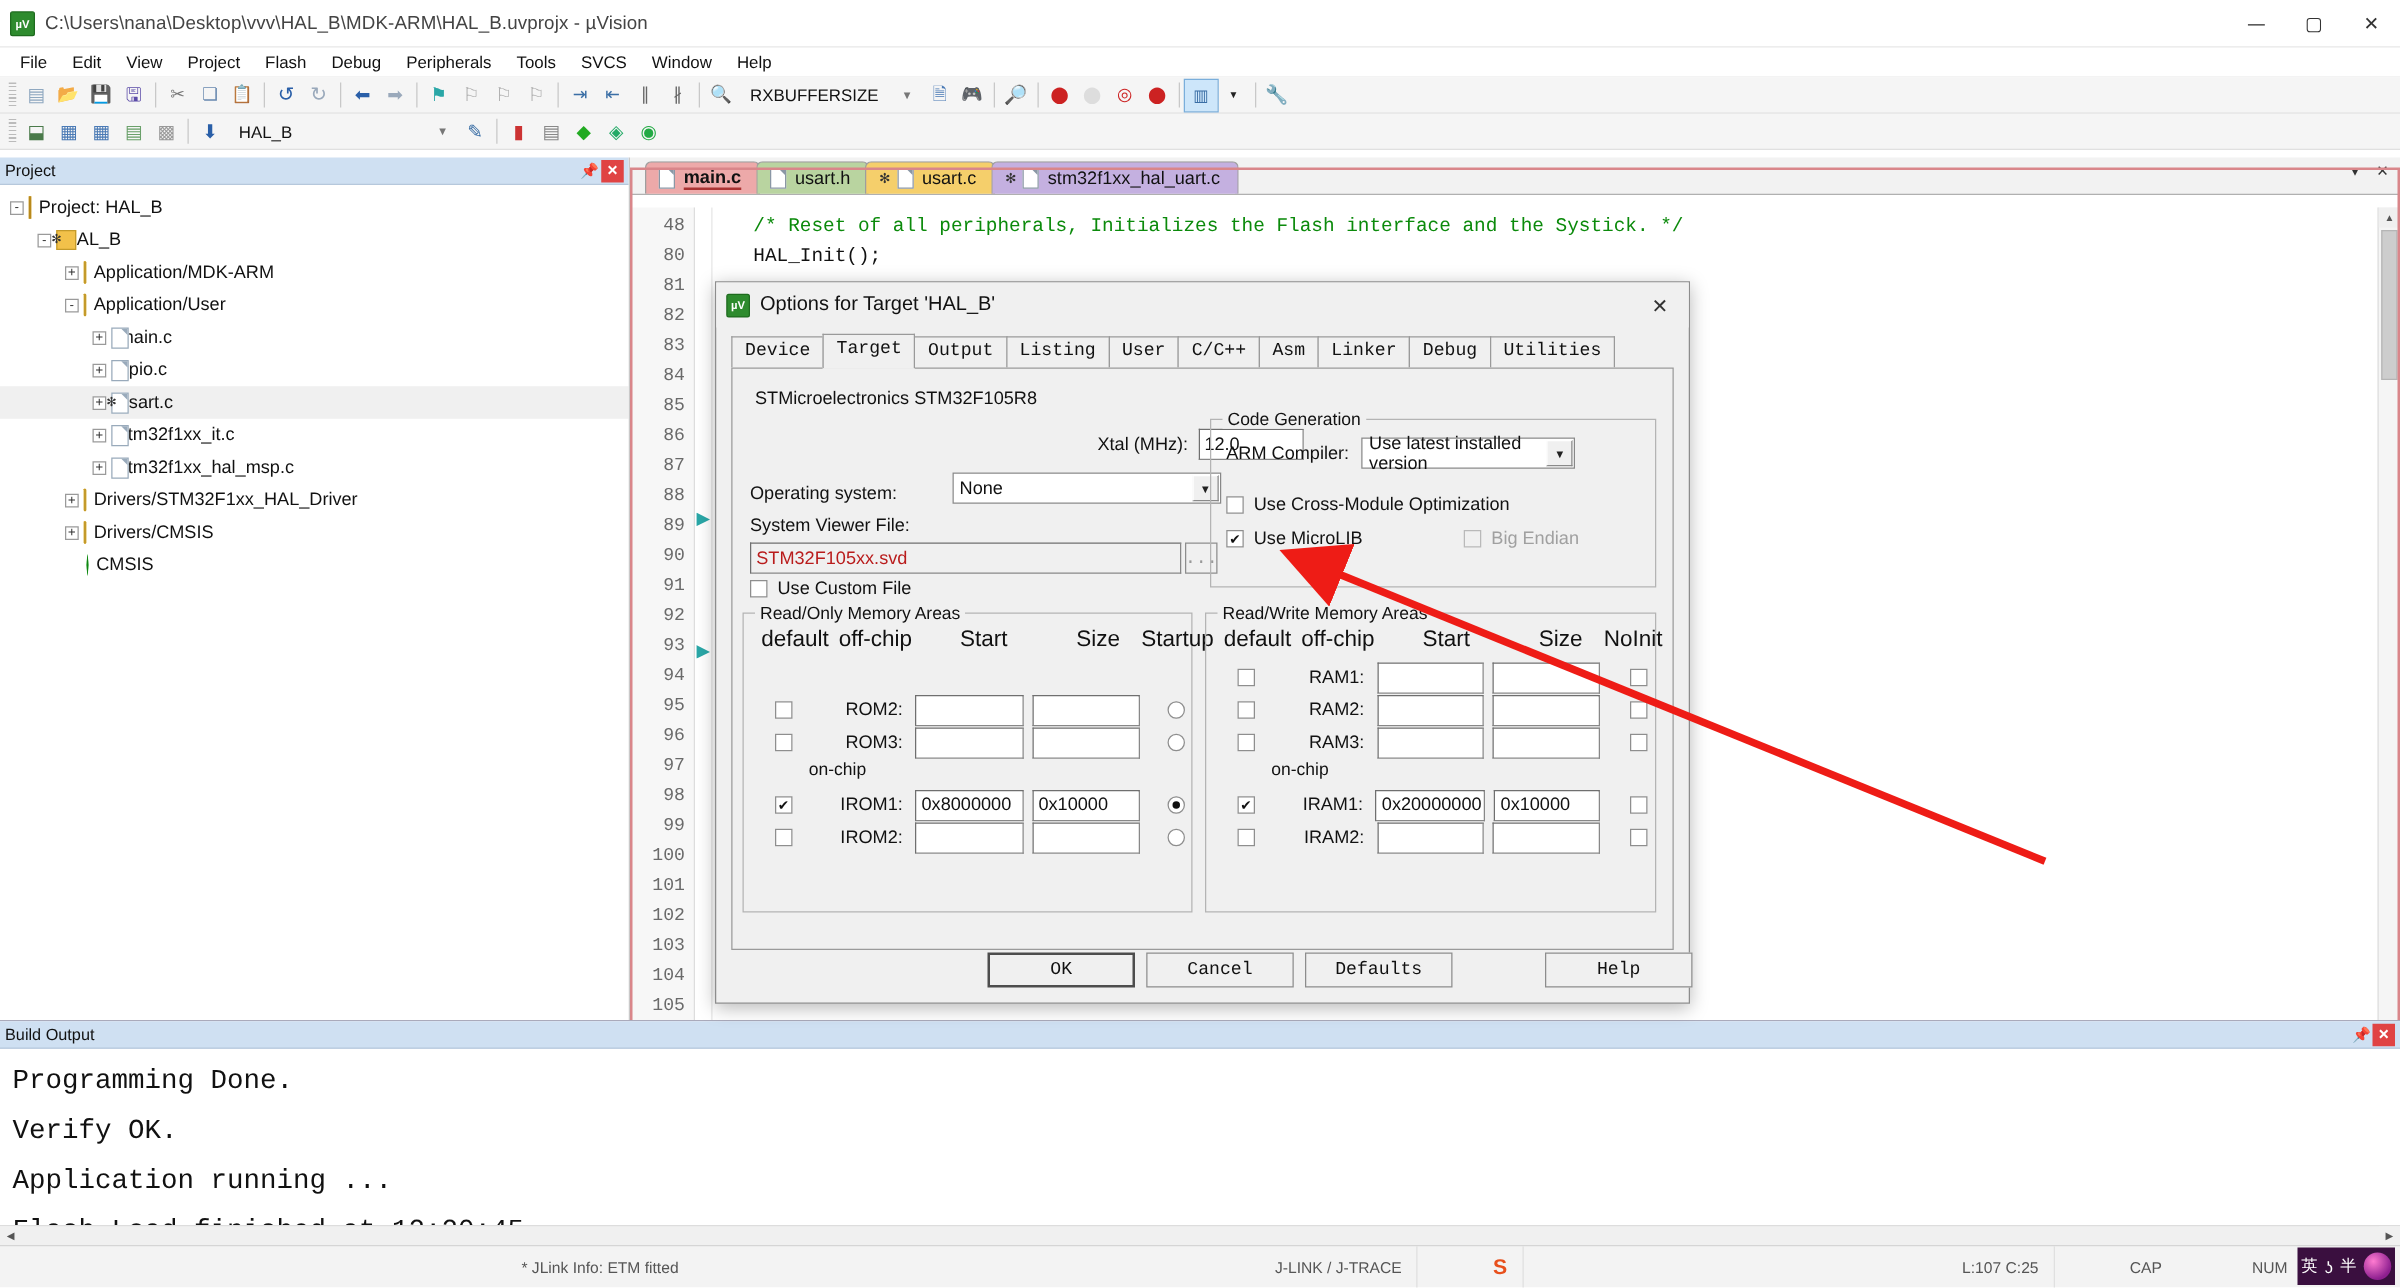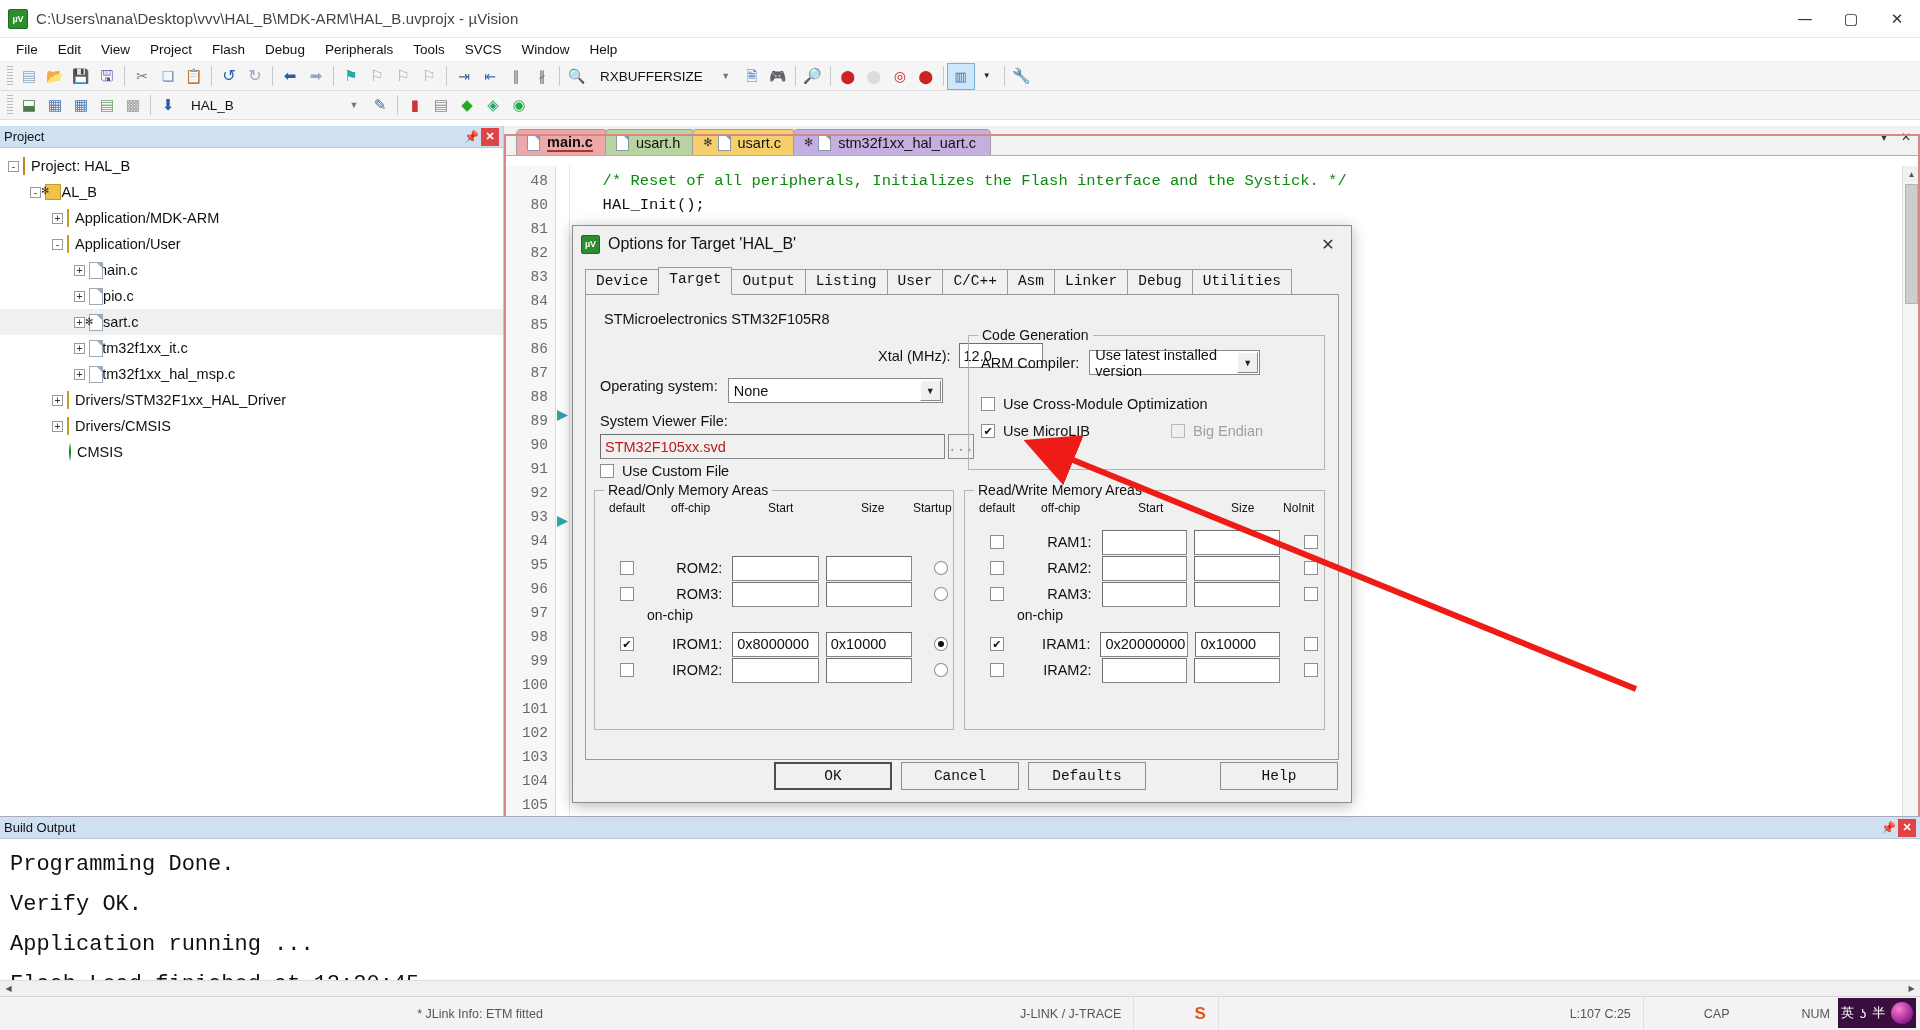--- a/index.html
+++ b/index.html
@@ -221,21 +221,21 @@
     display:flex; align-items:center; justify-content:center; font-size:9px; color:#222; }
   .grp { position:absolute; border:1px solid #b4b4b4; }
   .grp-title { position:absolute; top:-9px; left:9px; background:#f0f0f0; padding:0 4px; font-size:14px; color:#111; }
   .cb { width:14px; height:14px; background:#fff; border:1px solid #8e8e8e; display:inline-flex;
         align-items:center; justify-content:center; font-size:11px; color:#111; line-height:1;
         font-family:"DejaVu Sans", sans-serif; }
   .cb.dis { background:#f0f0f0; border-color:#b9b9b9; }
   .rb { width:14px; height:14px; border-radius:50%; background:#fff; border:1px solid #8e8e8e;
         display:inline-flex; align-items:center; justify-content:center; }
   .rb .inner { width:6px; height:6px; border-radius:50%; background:#111; }
-  .colhdr { font-size:12px; color:#111; text-align:center; }
+  .colhdr { font-size:18px; color:#111; text-align:center; }
   .memrow { display:flex; align-items:center; height:26px; }
   .btn {
     border:1px solid #8d8d8d; background:#f0f0f0; height:28px;
     display:flex; align-items:center; justify-content:center;
     font-family:"Liberation Mono", monospace; font-size:14.5px; color:#111;
   }
   .btn.def { border:2px solid #4d4d4d; }
 
   
   #annot { position:absolute; left:0; top:0; width:1920px; height:1030px; pointer-events:none; z-index:90; }
@@ -653,21 +653,21 @@
 
   <div id="dlg-page">
 
     <div class="dev-name">STMicroelectronics STM32F105R8</div>
 
     <div style="position:absolute; left:292px; top:48px; display:flex; align-items:center;">
       <span class="lbl">Xtal (MHz):</span>
       <div class="tf" style="width:84px;margin-left:8px;">12.0</div>
     </div>
 
-    <div style="position:absolute; left:14px; top:83px; display:flex; align-items:flex-start;">
+    <div style="position:absolute; left:14px; top:83px; display:flex; align-items:flex-end;gap:34px;">
       <span class="lbl">Operating system:</span>
       <div class="combo" style="width:215px;margin-left:10px;">
         <span>None</span>
         <span class="cb-arrow">▼</span>
       </div>
     </div>
 
     <div class="lbl" style="position:absolute; left:14px; top:118px;">System Viewer File:</div>
     <div class="tf ro" style="position:absolute; left:14px; top:139px; width:345px;">STM32F105xx.svd</div>
     <div class="btn" style="position:absolute; left:362px; top:139px; width:26px; height:25px; color:#999;">...</div>
@@ -782,21 +782,21 @@
           <span class="cb" style="margin-left:17px"></span>
           <span class="lbl" style="width:80px;text-align:right;margin-left:10px">IRAM2:</span>
           <div class="tf" style="width:88px;margin-left:10px"></div>
           <div class="tf" style="width:88px;margin-left:7px"></div>
           <span class="cb" style="margin-left:24px"></span>
         </div>
       </div>
 
   </div>
 
-  <div style="position:absolute; left:8px; right:12px; bottom:10px; height:30px;">
+  <div style="position:absolute; left:24px; right:12px; bottom:10px; height:30px;">
     <div class="btn def" style="position:absolute;left:193px;width:118px;">OK</div>
     <div class="btn" style="position:absolute;left:320px;width:118px;">Cancel</div>
     <div class="btn" style="position:absolute;left:447px;width:118px;">Defaults</div>
     <div class="btn" style="position:absolute;left:639px;width:118px;">Help</div>
   </div>
 </div>
 
 <svg id="annot">
   <defs>
     <marker id="ah" markerWidth="9" markerHeight="9" refX="1" refY="4.5" orient="auto">

